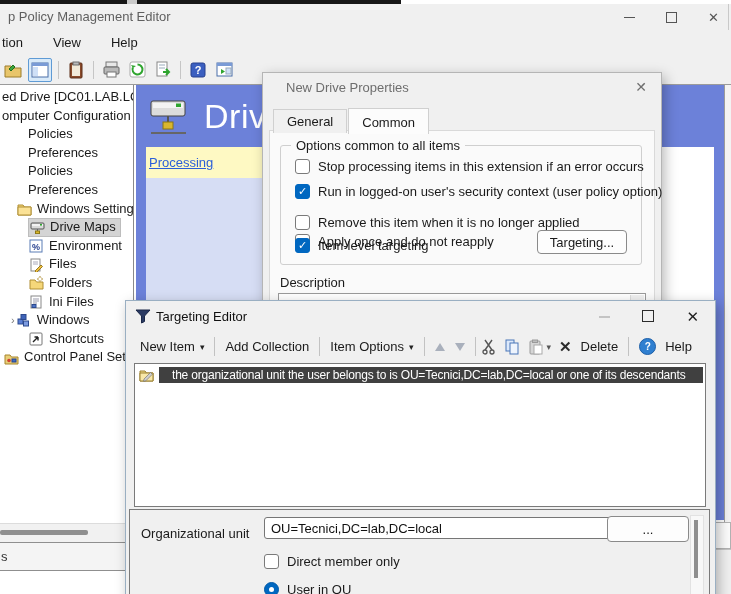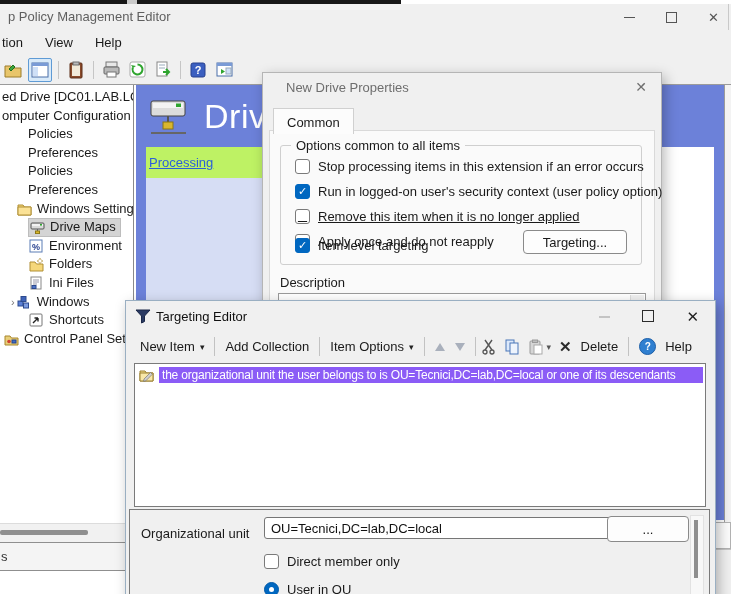--- a/index.html
+++ b/index.html
@@ -10,21 +10,21 @@
   .top-strip{position:absolute;left:0;top:0;width:401px;height:4px;background:#161616;}
   .top-strip-notch{position:absolute;left:127px;top:0;width:10px;height:4px;background:#c9c9c9;}
   .titlebar{position:absolute;left:0;top:4px;width:731px;height:26px;background:#f0f0f0;}
   .titlebar .title{position:absolute;left:8px;top:5px;color:#5f5f5f;font-size:13px;}
   .winbtns{position:absolute;right:12px;top:0;height:26px;display:flex;align-items:center;gap:31px;}
   .wb-min{width:11px;height:1px;background:#555;}
   .wb-max{width:9px;height:9px;border:1px solid #555;background:transparent;}
   .wb-close{color:#555;font-size:13px;line-height:13px;}
   .win-right-edge{position:absolute;right:2px;top:4px;width:1px;height:590px;background:#c9c9c9;}
 
-  .menubar{position:absolute;left:0;top:30px;width:731px;height:25px;background:#f0f0f0;display:flex;align-items:center;gap:4px;}
+  .menubar{position:absolute;left:0;top:30px;width:731px;height:25px;background:#f0f0f0;display:flex;align-items:center;gap:12px;}
   .menubar span{padding:3px 9px;}
   .menubar span:first-child{padding-left:2px;}
 
   .toolbar{position:absolute;left:0;top:55px;width:731px;height:29px;background:#f0f0f0;display:flex;align-items:center;}
   .tbi{width:22px;height:22px;margin:0 2px;display:flex;align-items:center;justify-content:center;}
   .tbi.selected{border:1px solid #5f9bd5;background:#d9eaf9;border-radius:2px;}
   .tbsep{width:1px;height:18px;background:#c6c6c6;margin:0 4px;}
   .pane-topline{position:absolute;left:0;top:84px;width:731px;height:1px;background:#9b9b9b;}
 
   
@@ -36,21 +36,21 @@
   .selwrap{display:inline-flex;align-items:center;background:#d4d4d4;border:1px solid #bdbdbd;padding:0 4px 0 1px;height:17px;}
   .tree-hscroll{position:absolute;left:0;top:523px;width:134px;height:18px;background:#f1f1f1;border-top:1px solid #dcdcdc;}
   .tree-hthumb{position:absolute;left:0;top:6px;width:88px;height:5px;background:#8f8f8f;border-radius:2px;}
   .status-band{position:absolute;left:0;top:542px;width:134px;height:27px;background:#f4f4f4;border-top:1px solid #8f8f8f;border-bottom:1px solid #8f8f8f;}
   .status-band span{position:absolute;left:1px;top:6px;color:#333;}
 
   
   .main-banner{position:absolute;left:136px;top:85px;width:588px;height:62px;background:#6c81d9;display:flex;align-items:center;}
   .banner-title{color:#ffffff;font-size:34px;letter-spacing:.5px;margin-left:14px;white-space:nowrap;}
   .main-leftstrip{position:absolute;left:136px;top:147px;width:10px;height:447px;background:#6c81d9;}
-  .nav-top{position:absolute;left:146px;top:147px;width:134px;height:31px;background:#bef264;}
+  .nav-top{position:absolute;left:146px;top:147px;width:134px;height:31px;background:#fef9c3;}
   .nav-top a{color:#2b5fd9;text-decoration:underline;position:absolute;left:3px;top:8px;}
   .nav-body{position:absolute;left:146px;top:178px;width:134px;height:416px;background:#d6ddf4;}
   .content-white{position:absolute;left:280px;top:147px;width:434px;height:447px;background:#ffffff;}
   .blue-rmargin{position:absolute;left:714px;top:147px;width:10px;height:373px;background:#6c81d9;}
   .right-gray-col{position:absolute;left:724px;top:85px;width:7px;height:509px;background:#f3f3f3;border-left:1px solid #9b9b9b;}
   .corner-box{position:absolute;left:713px;top:522px;width:16px;height:25px;background:#fcfcfc;border:1px solid #b3b3b3;}
   .corner-gray{position:absolute;left:712px;top:549px;width:19px;height:45px;background:#f0f0f0;border-top:1px solid #c5c5c5;}
 
   
   .dlg{position:absolute;background:#f0f0f0;box-shadow:3px 4px 12px rgba(0,0,0,.28);}
@@ -63,21 +63,21 @@
   .tab.active{background:#fcfcfc;padding-top:6px;position:relative;top:1px;}
   .tabpage{position:absolute;left:6px;top:57px;width:384px;height:396px;background:#fafafa;border:1px solid #d9d9d9;}
   .groupbox{position:absolute;left:10px;top:14px;width:360px;height:118px;border:1px solid #cfcfcf;border-radius:3px;}
   .gb-legend{position:absolute;left:10px;top:-8px;background:#fafafa;padding:0 5px;}
   .cbrow{position:absolute;left:14px;display:flex;align-items:center;gap:8px;white-space:nowrap;}
   .cb{width:15px;height:15px;border:1px solid #7a7a7a;border-radius:3px;background:#ffffff;box-sizing:border-box;
       display:flex;align-items:center;justify-content:center;color:transparent;font-size:11px;flex:0 0 auto;}
   .cb.on{background:#0067c0;border-color:#0067c0;color:#ffffff;}
   .btn{background:#fdfdfd;border:1px solid #8a8a8a;border-radius:4px;font-size:13px;
        display:flex;align-items:center;justify-content:center;box-sizing:border-box;}
-  .targeting-btn{position:absolute;right:14px;top:84px;width:104px;height:24px;}
+  .targeting-btn{position:absolute;right:14px;top:84px;width:90px;height:24px;}
   .desc-label{position:absolute;left:10px;top:144px;}
   .desc-box{position:absolute;left:8px;top:162px;width:366px;height:60px;background:#ffffff;border:1px solid #9a9a9a;}
   .desc-sb{position:absolute;right:1px;top:1px;width:13px;height:12px;background:#f0f0f0;border-left:1px solid #dcdcdc;}
 
   .ted{left:125px;top:300px;width:589px;height:330px;border:1px solid #9aafc2;z-index:3;}
   .ted-title{position:relative;height:31px;}
   .ted-title .t{position:absolute;left:30px;top:8px;color:#111;}
   .ted-funnel{position:absolute;left:9px;top:7px;width:16px;height:16px;}
   .ted-min{position:absolute;right:105px;top:15px;width:11px;height:2px;background:#c4c4c4;}
   .ted-max{position:absolute;right:61px;top:9px;width:10px;height:10px;border:1px solid #2b2b2b;}
@@ -87,21 +87,21 @@
   .caret{font-size:9px;color:#222;}
   .ttsep{width:1px;height:19px;background:#c2c2c2;margin:0 5px;}
   .tri{width:0;height:0;margin:0 5px;}
   .tri-up{border-left:5px solid transparent;border-right:5px solid transparent;border-bottom:8px solid #a9b0bc;}
   .tri-dn{border-left:5px solid transparent;border-right:5px solid transparent;border-top:8px solid #a9b0bc;}
   .del-x{color:#2b2b2b;font-size:15px;font-weight:bold;margin-right:4px;}
   .help-ic{width:15px;height:15px;border-radius:50%;background:#2f7fd0;border:1px solid #1d5fa8;color:#fff;
            font-size:10px;font-weight:bold;display:flex;align-items:center;justify-content:center;margin-right:4px;}
   .ted-list{position:absolute;left:8px;top:62px;width:572px;height:144px;background:#ffffff;border:1px solid #7a7a7a;box-sizing:border-box;}
   .ted-row{display:flex;align-items:center;margin:3px 2px 0 4px;gap:4px;}
-  .ted-row .hl{background:#8b5cf6;color:#ffffff;font-size:12px;letter-spacing:-0.2px;padding:1px 3px;white-space:nowrap;overflow:hidden;flex:1;}
+  .ted-row .hl{background:#404040;color:#ffffff;font-size:12px;letter-spacing:-0.2px;padding:1px 13px;white-space:nowrap;overflow:hidden;flex:1;}
   .ted-bottom{position:absolute;left:3px;top:208px;width:581px;height:150px;background:#f0f0f0;border:1px solid #7a7a7a;box-sizing:border-box;}
   .ou-label{position:absolute;left:11px;top:16px;text-align:center;}
   .ou-input{position:absolute;left:134px;top:7px;width:384px;height:22px;background:#ffffff;border:1px solid #767676;border-radius:3px;
             font-family:"Liberation Sans",sans-serif;font-size:13px;padding:0 6px;box-sizing:border-box;color:#111;}
   .browse-btn{position:absolute;left:477px;top:6px;width:82px;height:26px;}
   .ted-vscroll{position:absolute;left:560px;top:5px;width:12px;height:138px;background:#f8f8f8;border:1px solid #e2e2e2;}
   .ted-vthumb{position:absolute;left:3px;top:4px;width:4px;height:58px;background:#8f8f8f;}
   .dm-row{position:absolute;left:134px;top:44px;display:flex;align-items:center;gap:8px;}
   .uio-row{position:absolute;left:134px;top:72px;display:flex;align-items:center;gap:8px;}
   .radio{width:15px;height:15px;border-radius:50%;border:1px solid #7a7a7a;background:#fff;box-sizing:border-box;
@@ -242,20 +242,31 @@
       <span class="ticon">
           <svg width="14" height="14" viewBox="0 0 14 14">
             <rect x="1" y="1" width="12" height="12" fill="#fff" stroke="#5a7db5"></rect>
             <text x="7" y="10.5" font-size="9" font-family="Liberation Sans" fill="#27408e" text-anchor="middle" font-weight="bold">%</text>
           </svg>
         </span>
       <span class="lbl">Environment</span>
     </div>
     <div class="trow" style="padding-left:29px;">
       <span class="ticon">
+          <svg width="14" height="14" viewBox="0 0 14 14">
+            <rect x="2" y="1" width="9" height="12" fill="#fff" stroke="#888"></rect>
+            <line x1="4" y1="4" x2="9" y2="4" stroke="#aab"></line>
+            <line x1="4" y1="6" x2="9" y2="6" stroke="#aab"></line>
+            <path d="M6 13l6-6 1.5 1.5-6 6z" fill="#f0c040" stroke="#9a7b20"></path>
+          </svg>
+        </span>
+      <span class="lbl">Files</span>
+    </div>
+    <div class="trow" style="padding-left:29px;">
+      <span class="ticon">
           <svg width="15" height="14" viewBox="0 0 15 14">
             <path d="M1 4h5l1.5 2H14v7H1z" fill="#f5d77a" stroke="#b08f35"></path>
             <path d="M11 0l1 2 2 1-2 1-1 2-1-2-2-1 2-1z" fill="#fff" stroke="#b08f35" stroke-width=".6"></path>
           </svg>
         </span>
       <span class="lbl">Folders</span>
     </div>
     <div class="trow" style="padding-left:29px;">
       <span class="ticon">
           <svg width="14" height="14" viewBox="0 0 14 14">
@@ -327,34 +338,35 @@
   <div class="right-gray-col"></div>
   <div class="corner-box"></div>
   <div class="corner-gray"></div>
 
   <div class="dlg ndp">
     <div class="ndp-title">
       <span class="t">New Drive Properties</span>
       <span class="x">✕</span>
     </div>
     <div class="tabstrip">
+      <div class="tab">General</div>
       <div class="tab active">Common</div>
     </div>
     <div class="tabpage">
       <div class="groupbox">
         <span class="gb-legend">Options common to all items</span>
         <div class="cbrow" style="top:13px;">
           <span class="cb" style="color: transparent;">✓</span>
           <span>Stop processing items in this extension if an error occurs</span>
         </div>
         <div class="cbrow" style="top:38px;">
           <span class="cb on">✓</span>
           <span>Run in logged-on user's security context (user policy option)</span>
         </div>
-        <div class="cbrow" style="top:63px;text-decoration:underline;">
+        <div class="cbrow" style="top:69px;">
           <span class="cb" style="color: transparent;">✓</span>
           <span>Remove this item when it is no longer applied</span>
         </div>
         <div class="cbrow" style="top:88px;">
           <span class="cb" style="color: transparent;">✓</span>
           <span>Apply once and do not reapply</span>
         </div>
         <div class="cbrow" style="top:92px;top:92px;" style2="">
         </div>
         <div class="cbrow" style="top:92px;">

